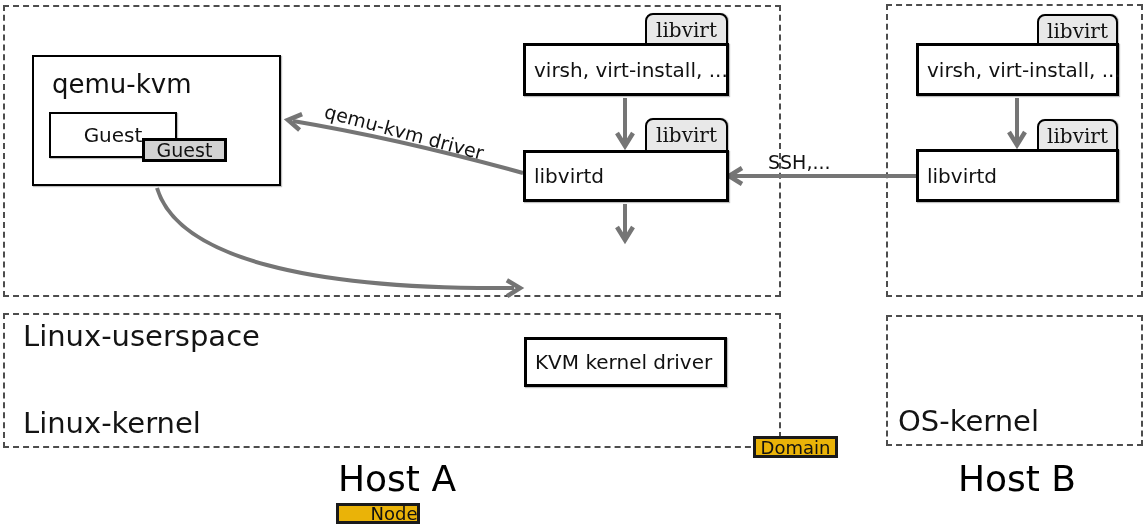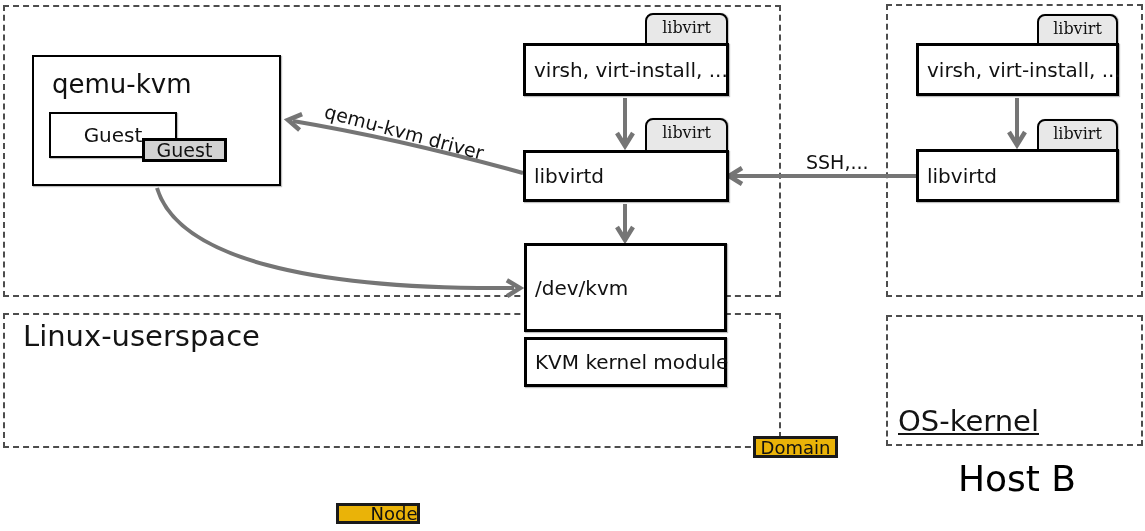--- a/index.html
+++ b/index.html
@@ -47,21 +47,21 @@
   }
   .tab{
     position:absolute;
     background:#e8e8e8;
     border:2px solid #000;
     border-radius:8px 8px 0 0;
     box-sizing:border-box;
     z-index:4;
     text-align:center;
     font-family:"DejaVu Serif","Liberation Serif",serif;
-    font-size:16px;
+    font-size:20px;
     padding-top:3px;
     box-shadow:1px 0 1px rgba(0,0,0,0.25);
   }
   .badge{
     position:absolute;
     background:#eab308;
     border:3px solid #1a1a1a;
     box-sizing:border-box;
     z-index:6;
     display:flex;align-items:center;justify-content:center;
@@ -111,25 +111,26 @@
 </style>
 </head>
 <body>
 
 <div id="stage">
 
   <div class="region" style="left:3px;top:5px;width:778px;height:292px;"></div>
   <div class="region-label" style="left:23px;top:277px;margin-top:42px;">Linux-userspace</div>
 
   <div class="region" style="left:3px;top:313px;width:778px;height:135px;"></div>
+  <div class="region-label" style="left:23px;top:406px;">Linux-kernel</div>
 
   <div class="region" style="left:886px;top:4px;width:257px;height:293px;"></div>
 
   <div class="region" style="left:886px;top:315px;width:257px;height:131px;"></div>
-  <div class="region-label" style="left:898px;top:404px;text-decoration:underline;">OS-kernel</div>
+  <div class="region-label" style="left:898px;top:404px;">OS-kernel</div>
 
   <svg id="arrow-layer" viewBox="0 0 1145 531" xmlns="http://www.w3.org/2000/svg">
     <g stroke="#757575" stroke-width="4" fill="none">
 
       <line x1="625" y1="98" x2="625" y2="142"></line>
       <path d="M -13,-8 L 0,0 L -13,8" transform="translate(625,146) rotate(90)" stroke-width="4.5"></path>
 
       <line x1="625" y1="204" x2="625" y2="236"></line>
       <path d="M -13,-8 L 0,0 L -13,8" transform="translate(625,240) rotate(90)" stroke-width="4.5"></path>
 
@@ -141,21 +142,21 @@
 
       <path d="M 523,173 Q 400,139 293,121"></path>
       <path d="M -13,-8 L 0,0 L -13,8" transform="translate(288,120) rotate(189)" stroke-width="4.5"></path>
 
       <path d="M 157,188 C 178,258 310,290 514,288"></path>
       <path d="M -13,-8 L 0,0 L -13,8" transform="translate(520,288) rotate(-1)" stroke-width="4.5"></path>
     </g>
   </svg>
 
   <div class="edge-label" id="qemu-driver-label" style="left:328px;top:100px;">qemu-kvm driver</div>
-  <div class="edge-label" style="left:806px;top:151px;">SSH,...</div>
+  <div class="edge-label" style="left:768px;top:151px;">SSH,...</div>
 
   <div class="node-box" id="qemu-kvm-box" style="left:32px;top:55px;width:249px;height:131px;">
     <span class="box-text">qemu-kvm</span>
   </div>
   <div class="node-box" id="guest-white" style="left:49px;top:112px;width:128px;height:46px;z-index:6;">
     <span class="box-text">Guest</span>
   </div>
   <div class="node-box" id="guest-gray" style="left:142px;top:138px;width:85px;height:24px;z-index:7;">
     <span class="box-text">Guest</span>
   </div>
@@ -167,41 +168,39 @@
     <span class="box-text">virsh, virt-install, ...</span>
   </div>
 
   <div class="tab" style="left:645px;top:118px;width:83px;height:38px;">
     <span>libvirt</span>
   </div>
   <div class="node-box" style="left:523px;top:150px;width:206px;height:52px;">
     <span class="box-text">libvirtd</span>
   </div>
 
-  <div class="node-box" style="left:524px;top:243px;width:203px;height:89px;">
-    <span class="box-text">/dev/kvm</span>
-  </div>
   <div class="node-box" style="left:524px;top:337px;width:203px;height:50px;">
-    <span class="box-text">KVM kernel module</span>
+    <span class="box-text">KVM kernel driver</span>
   </div>
 
   <div class="tab" style="left:1037px;top:14px;width:81px;height:35px;">
     <span>libvirt</span>
   </div>
   <div class="node-box" style="left:916px;top:43px;width:203px;height:53px;">
     <span class="box-text">virsh, virt-install, ...</span>
   </div>
 
   <div class="tab" style="left:1037px;top:119px;width:81px;height:36px;">
     <span>libvirt</span>
   </div>
   <div class="node-box" style="left:916px;top:149px;width:203px;height:53px;">
     <span class="box-text">libvirtd</span>
   </div>
 
+  <div class="host-label" style="left:277px;top:458px;">Host A</div>
   <div class="badge" style="left:336px;top:503px;width:84px;height:21px;padding-left:32px;">
     <span>Node</span>
   </div>
 
   <div class="badge" style="left:753px;top:436px;width:85px;height:22px;">
     <span>Domain</span>
   </div>
 
   <div class="host-label" style="left:897px;top:458px;">Host B</div>
 

